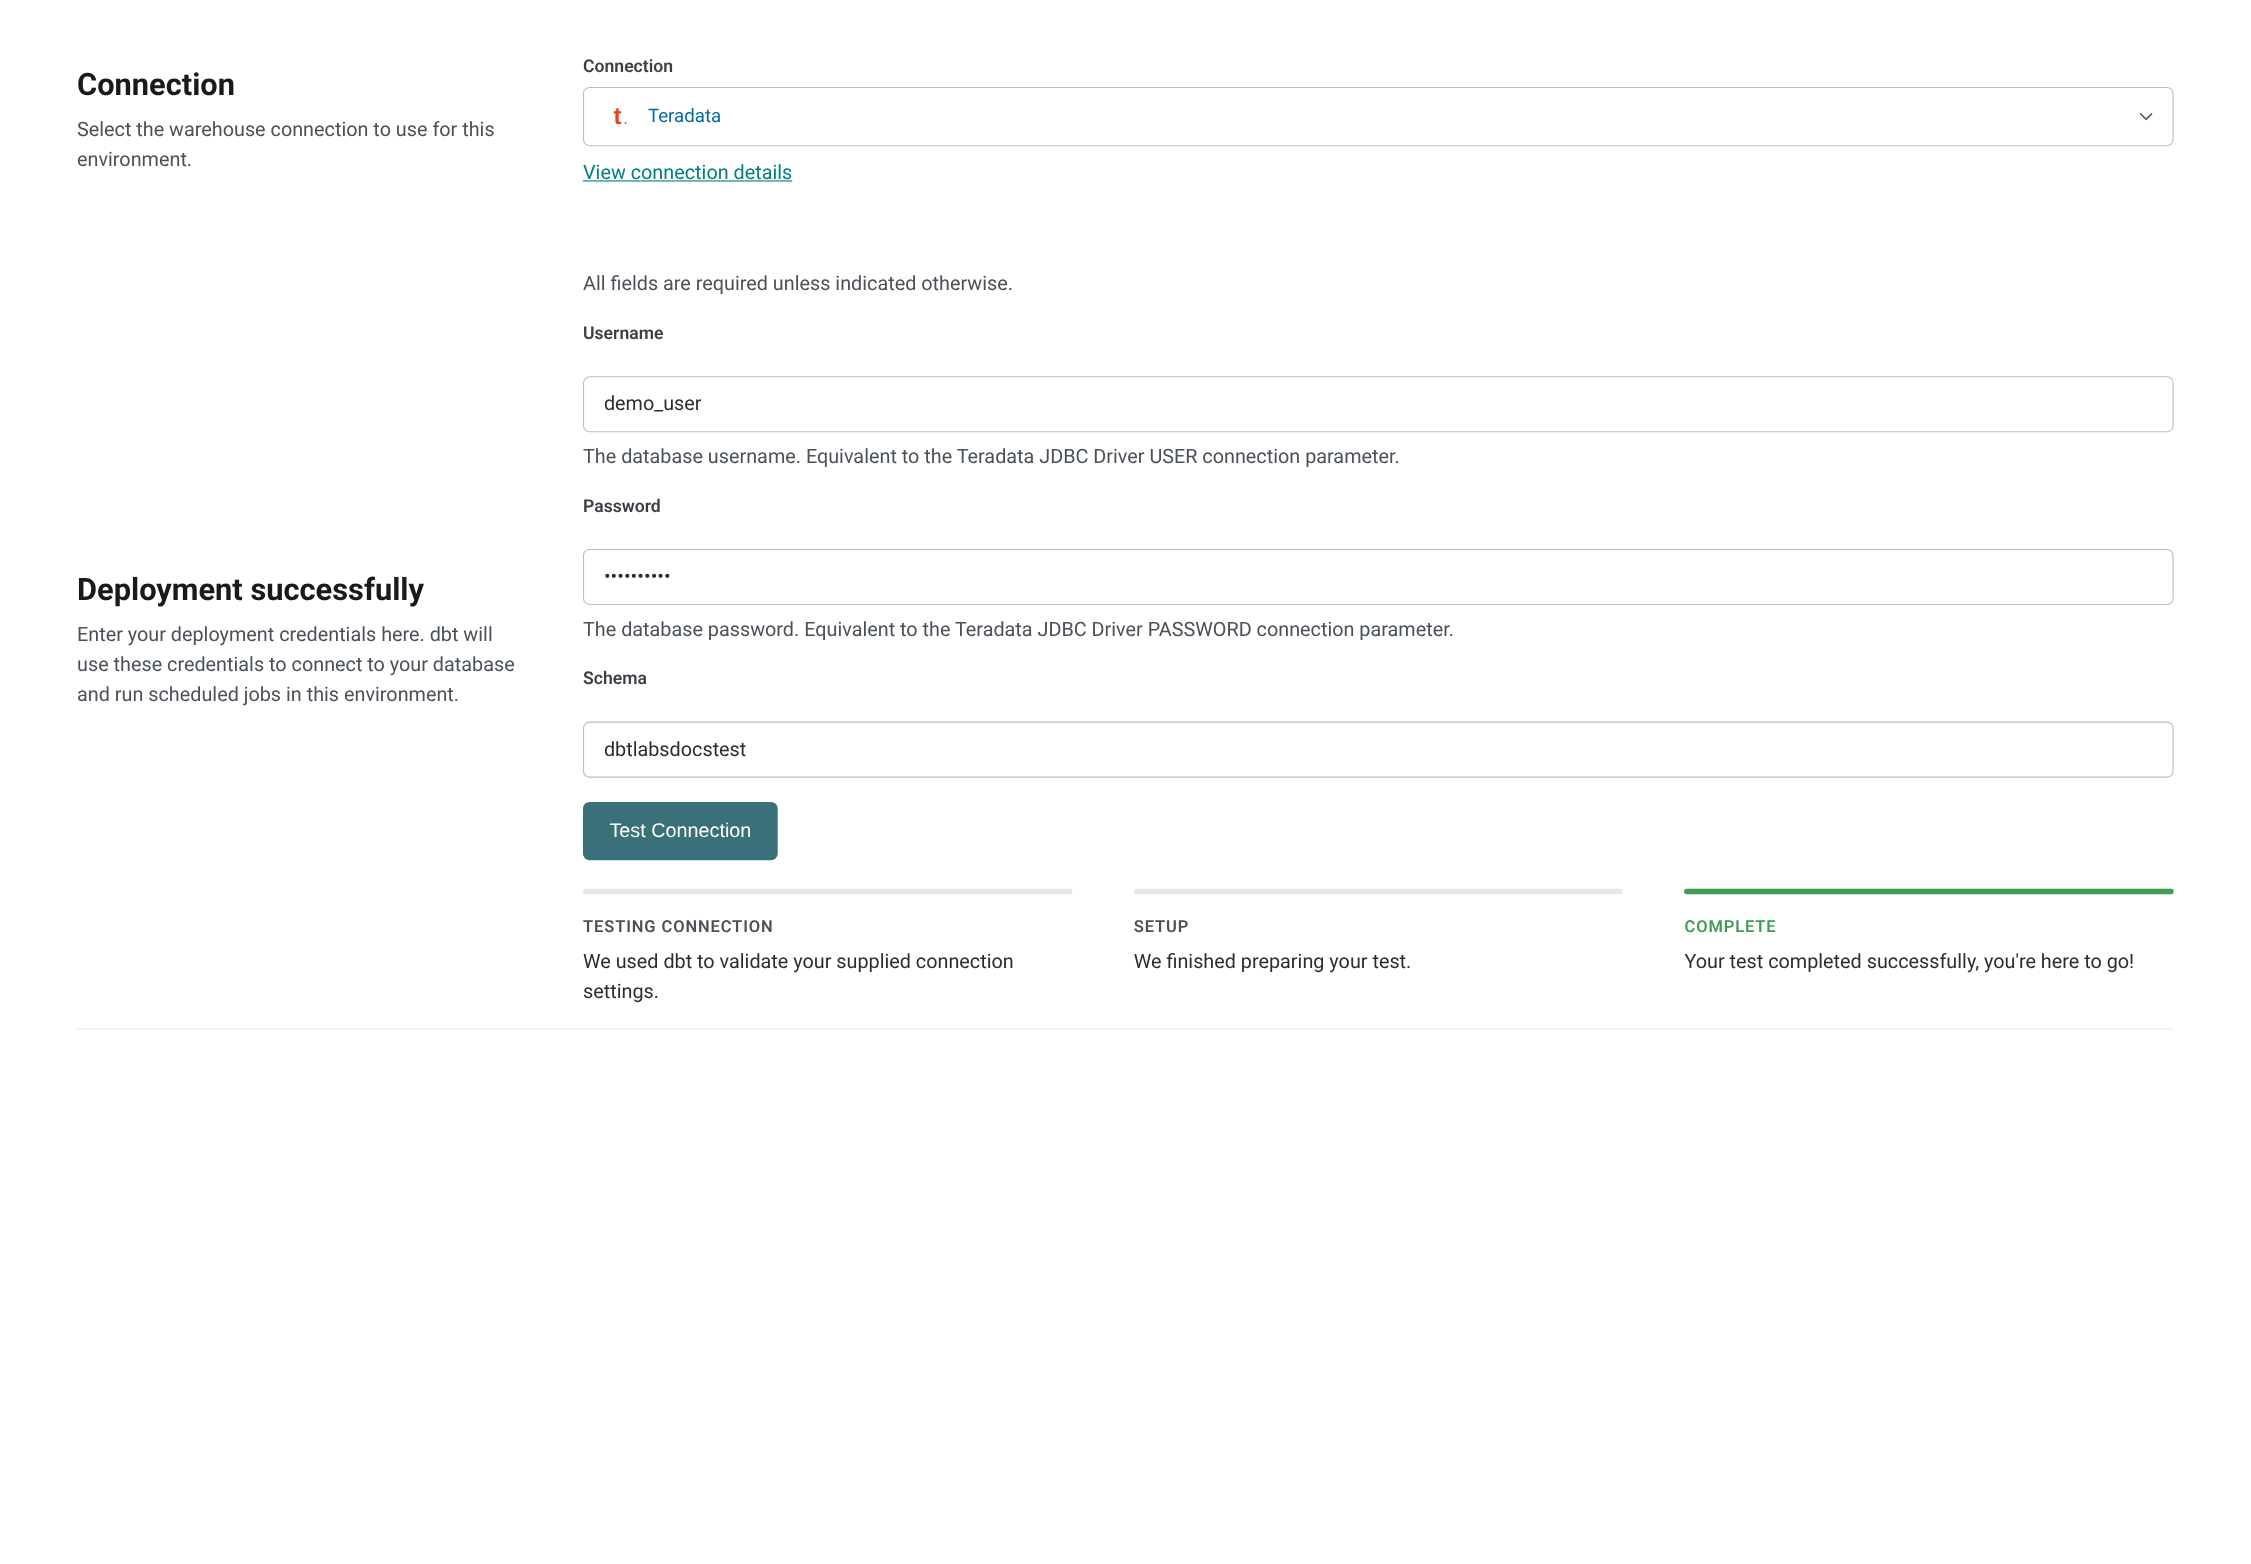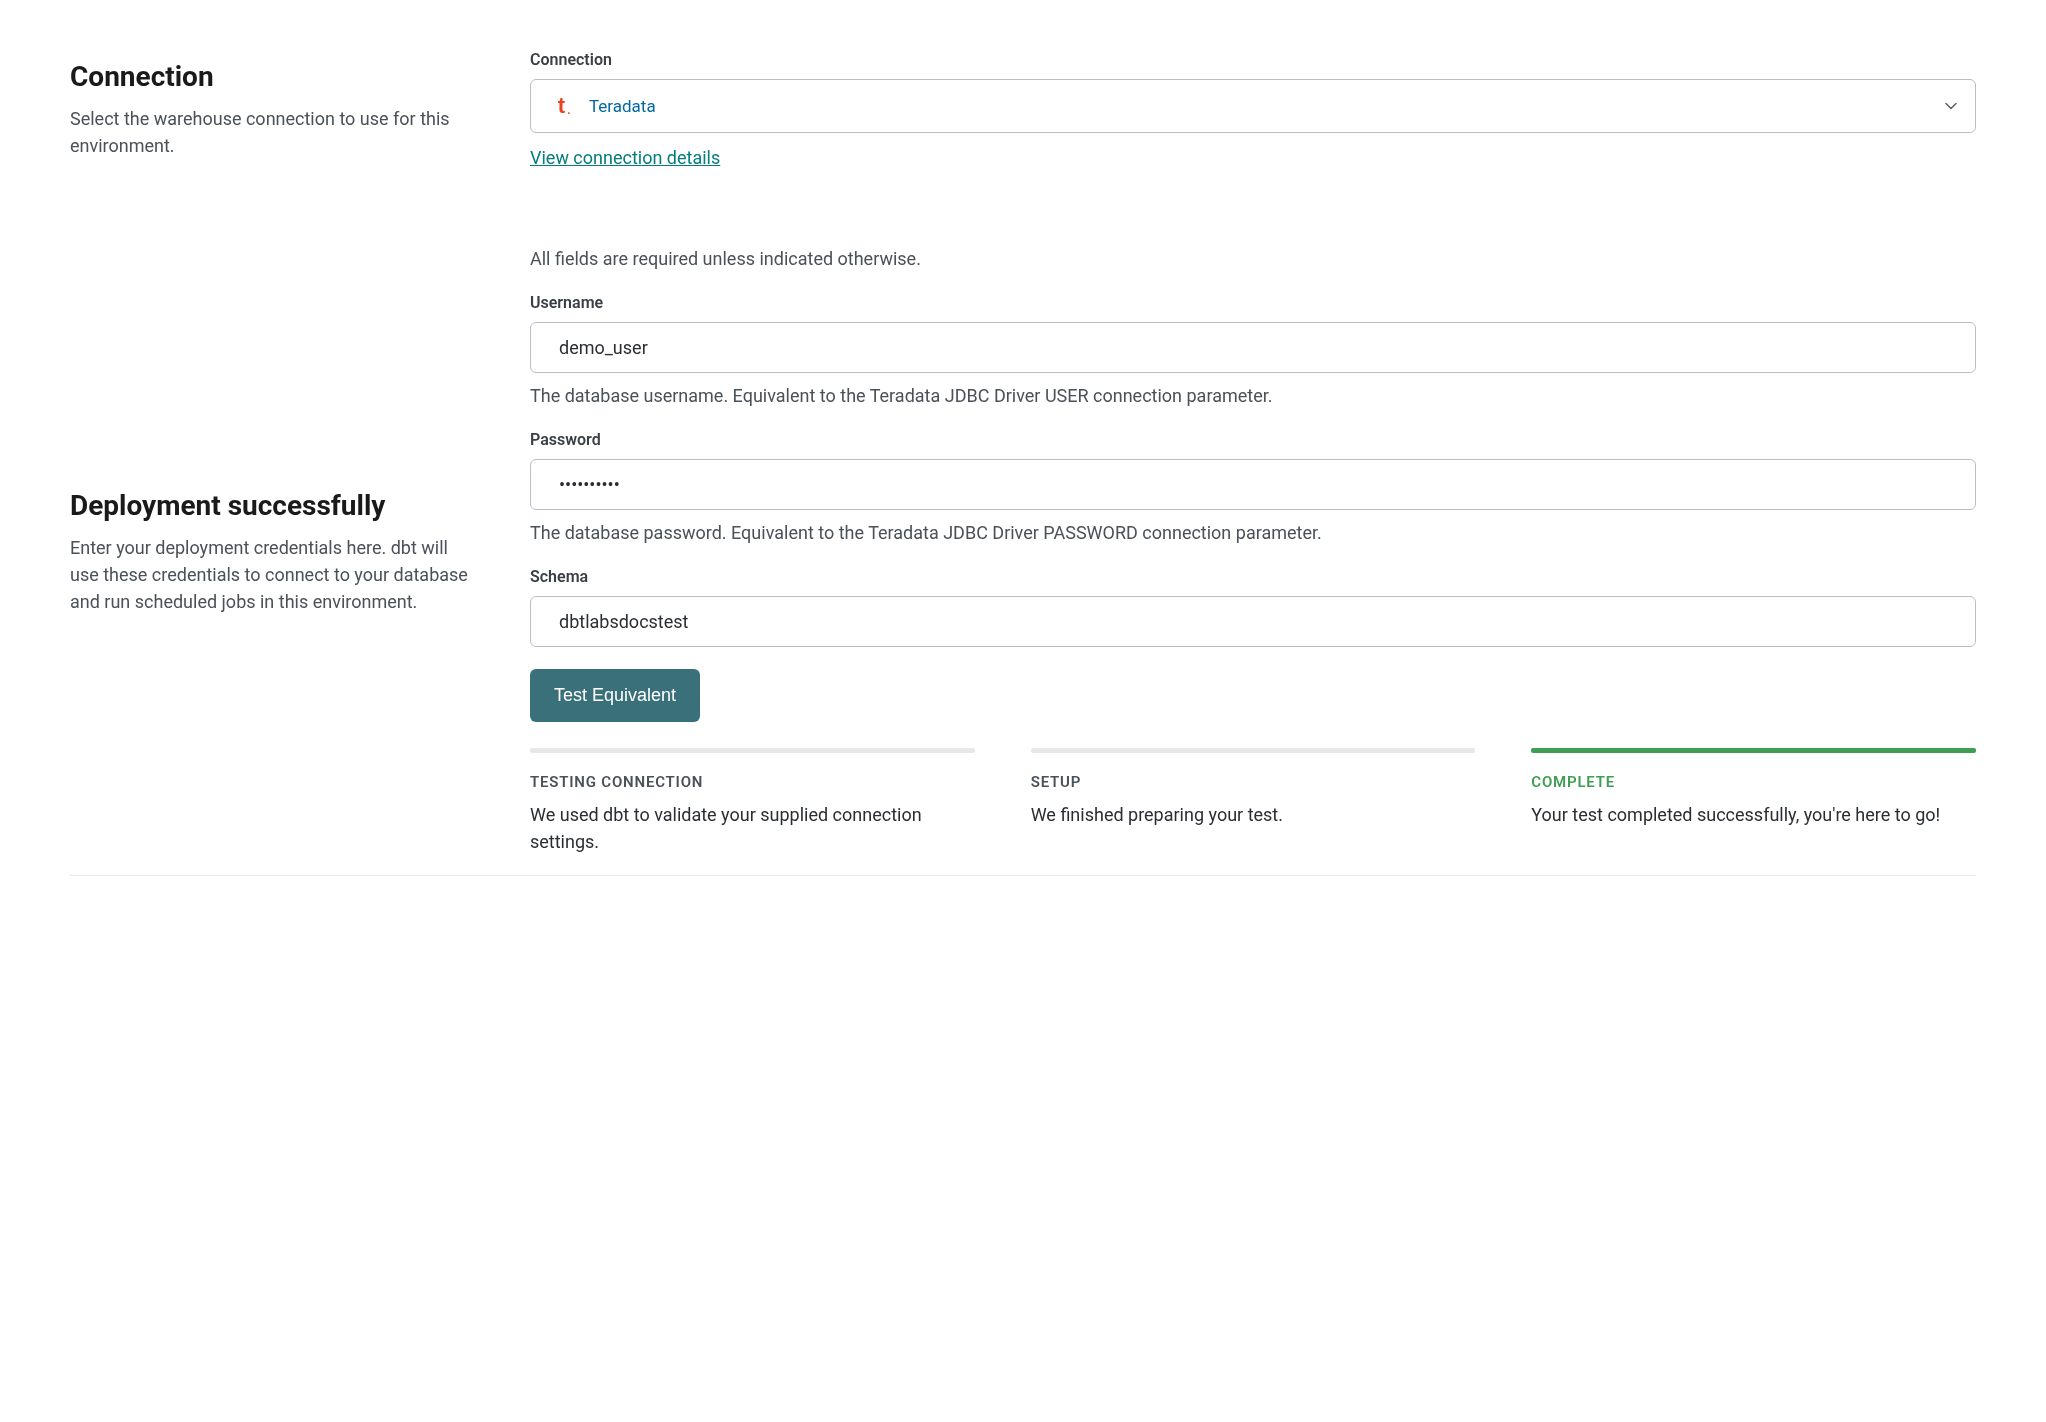--- a/index.html
+++ b/index.html
@@ -102,24 +102,25 @@
       color: #4a5158;
       margin-bottom: 24px;
     }
     .form-group {
       margin-bottom: 22px;
     }
     .text-input {
       width: 100%;
       border: 1px solid #b8bec4;
       border-radius: 6px;
-      padding: 14px 28px;
+      padding: 14px 18px;
       font-size: 18px;
       color: #2a2e32;
       font-family: inherit;
+      margin-top: 20px;
     }
     .help-text {
       font-size: 18px;
       color: #4a5158;
       margin-top: 10px;
       line-height: 1.4;
     }
     .btn {
       background: #39707a;
       color: #fff;
@@ -214,21 +215,21 @@
       <label class="field-label">Password</label>
       <input type="password" class="text-input" value="••••••••••" style="">
       <p class="help-text">The database password. Equivalent to the Teradata JDBC Driver PASSWORD connection parameter.</p>
     </div>
 
     <div class="form-group">
       <label class="field-label">Schema</label>
       <input type="text" class="text-input" value="dbtlabsdocstest" style="">
     </div>
 
-    <button class="btn">Test Equivalent</button>
+    <button class="btn">Test Connection</button>
 
     <div class="progress-steps">
       <div class="step">
         <div class="step-bar"></div>
         <div class="step-title">TESTING CONNECTION</div>
         <div class="step-desc">We used dbt to validate your supplied connection settings.</div>
       </div>
       <div class="step">
         <div class="step-bar"></div>
         <div class="step-title">SETUP</div>

